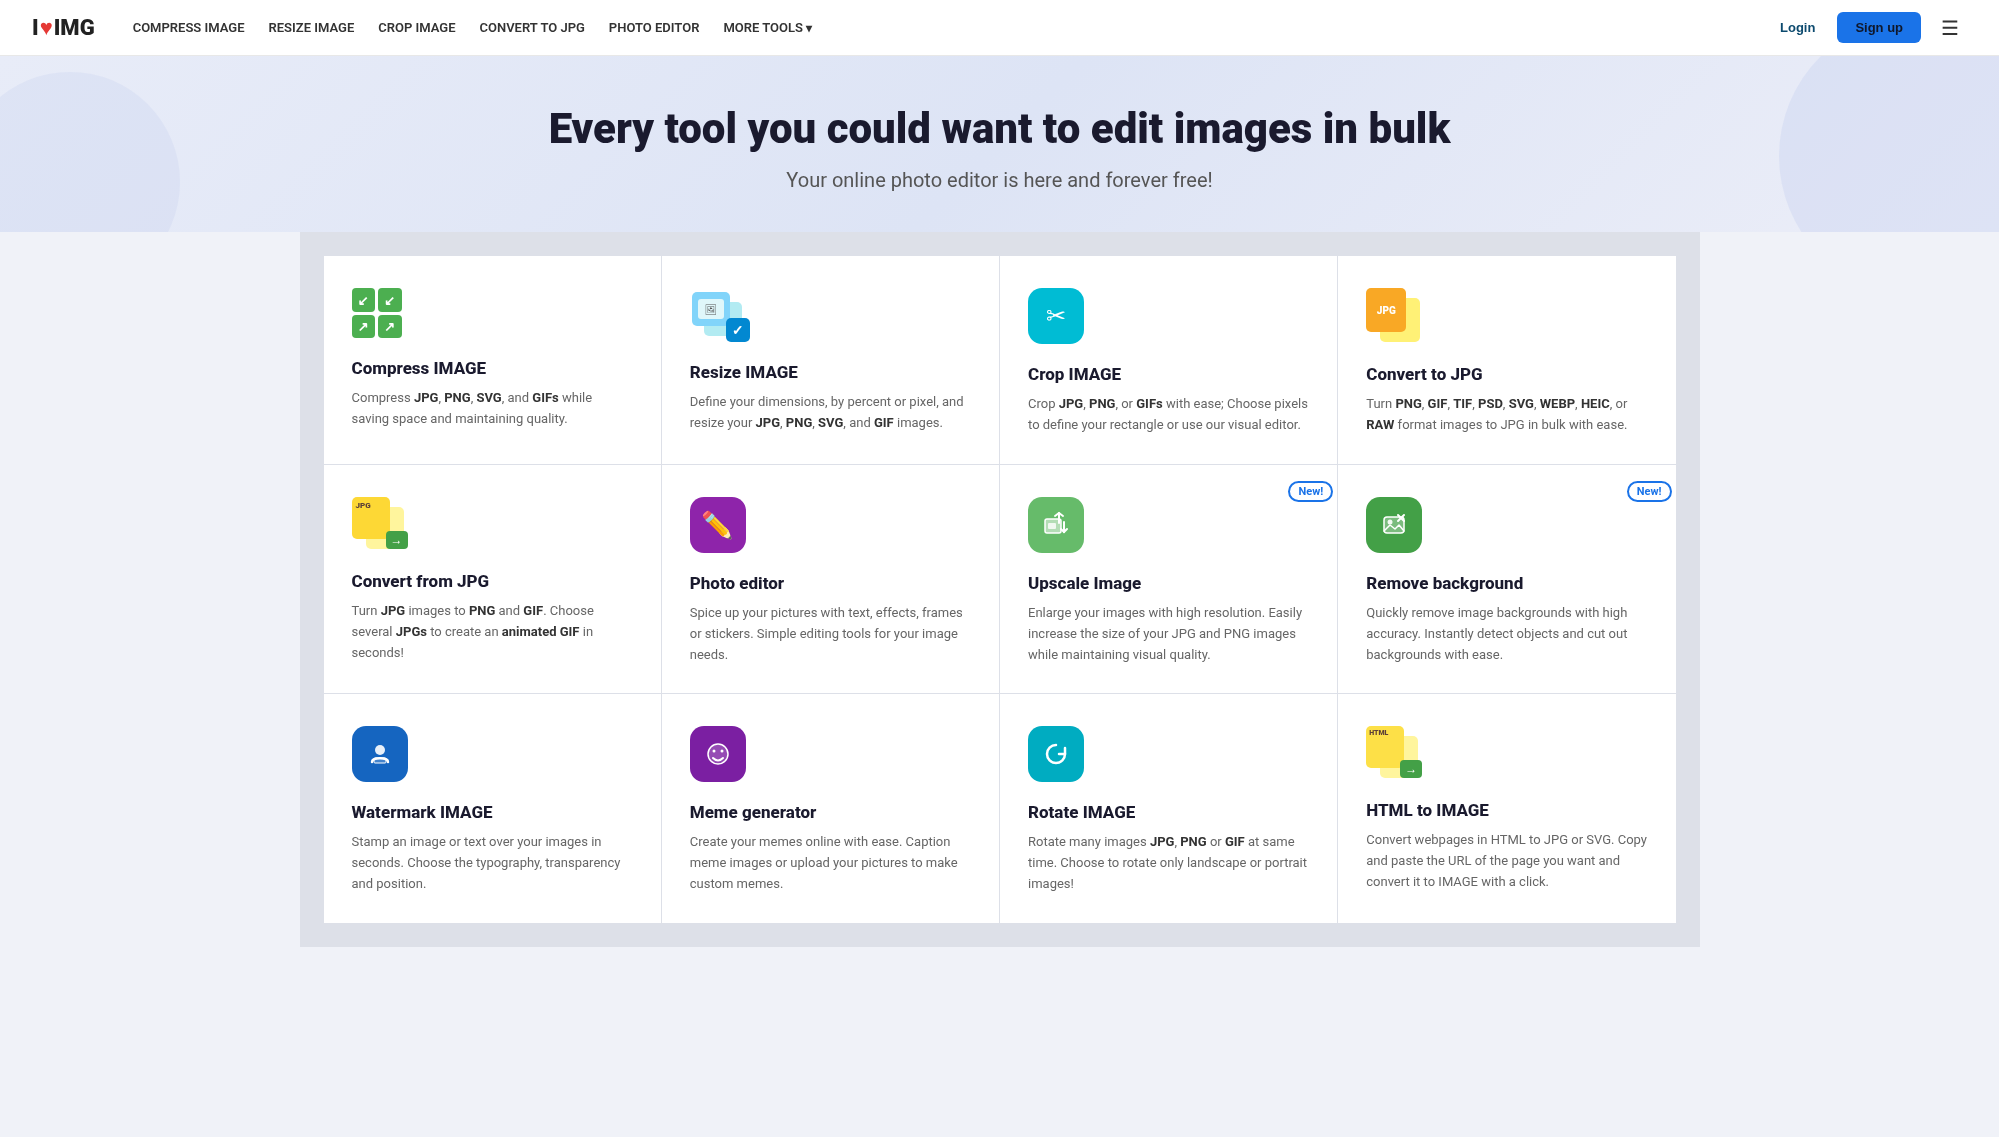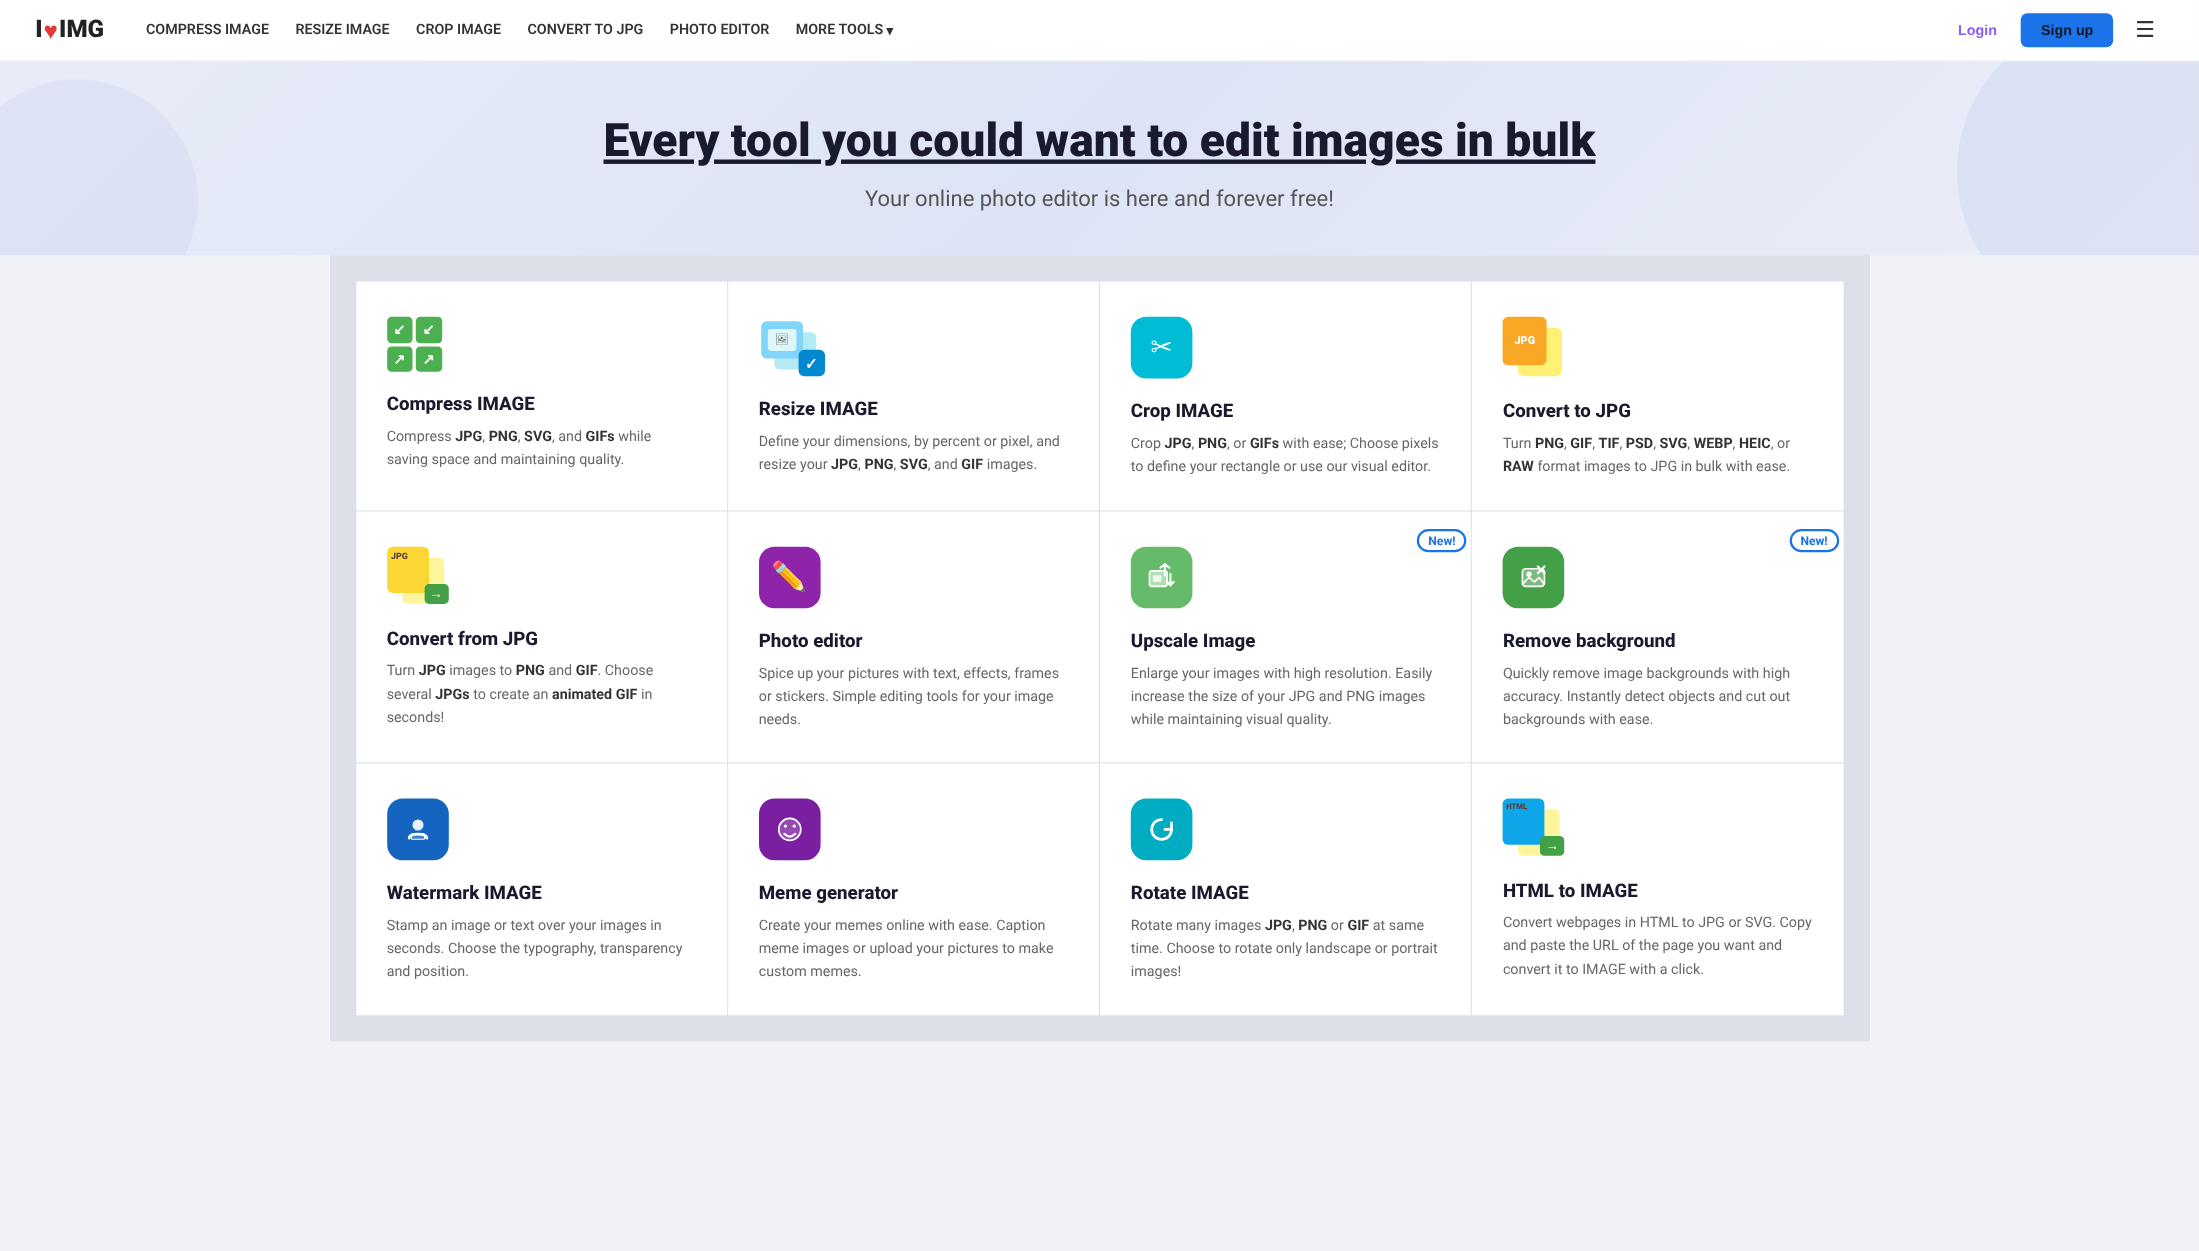--- a/index.html
+++ b/index.html
@@ -39,21 +39,21 @@
     }
     .nav-actions {
       display: flex;
       align-items: center;
       gap: 12px;
       margin-left: auto;
     }
     .btn-login {
       font-size: 13px;
       font-weight: 600;
-      color: #8b5cf6;
+      color: #0c4a6e;
       background: none;
       border: none;
       cursor: pointer;
       padding: 6px 10px;
     }
     .btn-signup {
       font-size: 13px;
       font-weight: 700;
       color: #0f172a;
       background: #1a73e8;
@@ -96,21 +96,20 @@
       border-radius: 50%;
     }
     .hero h1 {
       font-size: 42px;
       font-weight: 900;
       color: #1a1a2e;
       line-height: 1.2;
       margin-bottom: 14px;
       position: relative;
       z-index: 1;
-      text-decoration: underline;
     }
     .hero p {
       font-size: 20px;
       color: #555;
       position: relative;
       z-index: 1;
     }
 
     
     .tools-grid {
@@ -405,21 +404,21 @@
     </div>
     <div class="tool-title">Rotate IMAGE</div>
     <div class="tool-desc">
       Rotate many images <strong>JPG</strong>, <strong>PNG</strong> or <strong>GIF</strong> at same time. Choose to rotate only landscape or portrait images!
     </div>
   </div>
 
   <div class="tool-card">
     <div style="margin-bottom:20px;position:relative;width:58px;height:54px;">
       <div style="position:absolute;width:38px;height:42px;background:#fff59d;border-radius:5px;top:10px;left:14px;"></div>
-      <div style="position:absolute;width:38px;height:42px;background:#0ea5e9;border-radius:5px;top:0;left:0;display:flex;align-items:flex-start;justify-content:flex-start;padding:3px;font-size:7px;font-weight:900;color:#5d4037;">HTML</div>
+      <div style="position:absolute;width:38px;height:42px;background:#fde047;border-radius:5px;top:0;left:0;display:flex;align-items:flex-start;justify-content:flex-start;padding:3px;font-size:7px;font-weight:900;color:#5d4037;">HTML</div>
       <div style="position:absolute;bottom:2px;right:2px;width:22px;height:18px;background:#43a047;border-radius:4px;display:flex;align-items:center;justify-content:center;color:#fff;font-size:12px;">→</div>
     </div>
     <div class="tool-title">HTML to IMAGE</div>
     <div class="tool-desc">
       Convert webpages in HTML to JPG or SVG. Copy and paste the URL of the page you want and convert it to IMAGE with a click.
     </div>
   </div>
 
 </div>
 

